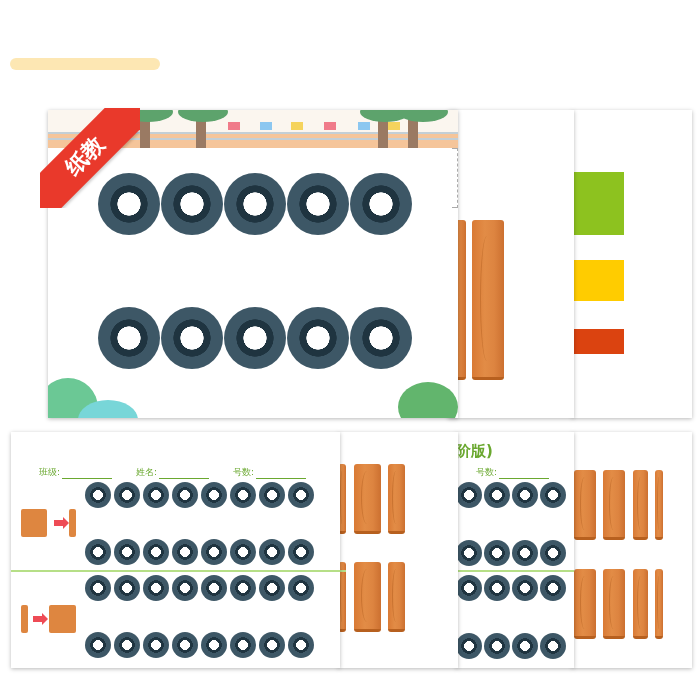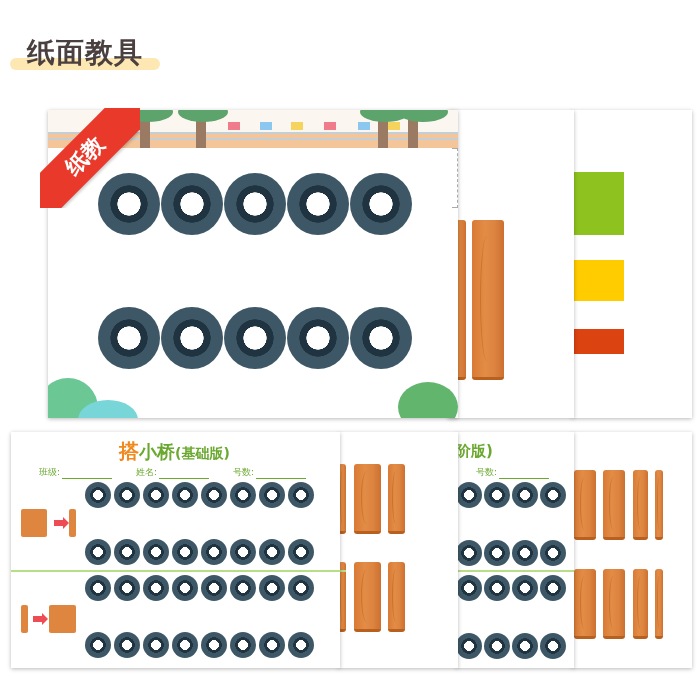--- a/index.html
+++ b/index.html
@@ -39,21 +39,20 @@
   .arrow::after { content: ""; position: absolute; right: -5px; top: -3px; border-left: 6px solid #ee4b55; border-top: 6px solid transparent; border-bottom: 6px solid transparent; }
   .block { position: absolute; background: #de8640; border-radius: 2px; }
 
   .dashed { position: absolute; border: 1px dashed #aaa; border-left: none; }
 </style>
 </head>
 <body>
 
 <div class="heading">
   <div class="heading-bar"></div>
-  <div class="heading-text">纸面教具</div>
 </div>
 
 <div class="sheet" style="left:572px;top:110px;width:120px;height:308px;">
   <div class="swatch" style="left:0;top:62px;width:52px;height:63px;background:#8dc21f;"></div>
   <div class="swatch" style="left:0;top:150px;width:52px;height:41px;background:#ffcc00;"></div>
   <div class="swatch" style="left:0;top:219px;width:52px;height:25px;background:#db4310;"></div>
 </div>
 
 <div class="sheet" style="left:448px;top:110px;width:126px;height:308px;">
   <div class="plank" style="left:0;top:110px;width:18px;height:160px;"></div>
@@ -138,23 +137,20 @@
   <div class="plank" style="left:0;top:32px;width:8px;height:70px;"></div>
   <div class="plank" style="left:16px;top:32px;width:27px;height:70px;"></div>
   <div class="plank" style="left:50px;top:32px;width:17px;height:70px;"></div>
   <div class="plank" style="left:0;top:130px;width:8px;height:70px;"></div>
   <div class="plank" style="left:16px;top:130px;width:27px;height:70px;"></div>
   <div class="plank" style="left:50px;top:130px;width:17px;height:70px;"></div>
   <div class="divider" style="left:0;top:138px;width:8px;"></div>
 </div>
 
 <div class="sheet" style="left:11px;top:432px;width:329px;height:236px;">
-  <div class="title-text" style="left:108px;top:6px;">
-    <span class="title-accent">搭</span><span style="color:#6aa82f;font-size:18px;">小桥</span><span style="font-size:14px;">(基础版)</span>
-  </div>
   <div class="field-label" style="left:28px;top:34px;"><span>班级:</span><span class="field-line"></span></div>
   <div class="field-label" style="left:125px;top:34px;"><span>姓名:</span><span class="field-line"></span></div>
   <div class="field-label" style="left:222px;top:34px;"><span>号数:</span><span class="field-line"></span></div>
 
   <div class="block" style="left:10px;top:77px;width:26px;height:28px;"></div>
   <div class="arrow" style="left:43px;top:88px;"></div>
   <div class="block" style="left:58px;top:77px;width:7px;height:28px;"></div>
 
   <div class="block" style="left:10px;top:173px;width:7px;height:28px;"></div>
   <div class="arrow" style="left:22px;top:184px;"></div>

